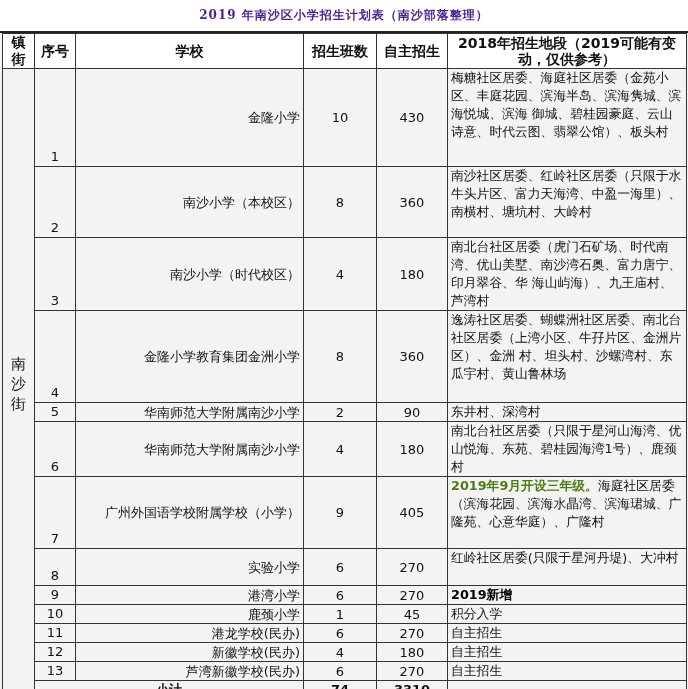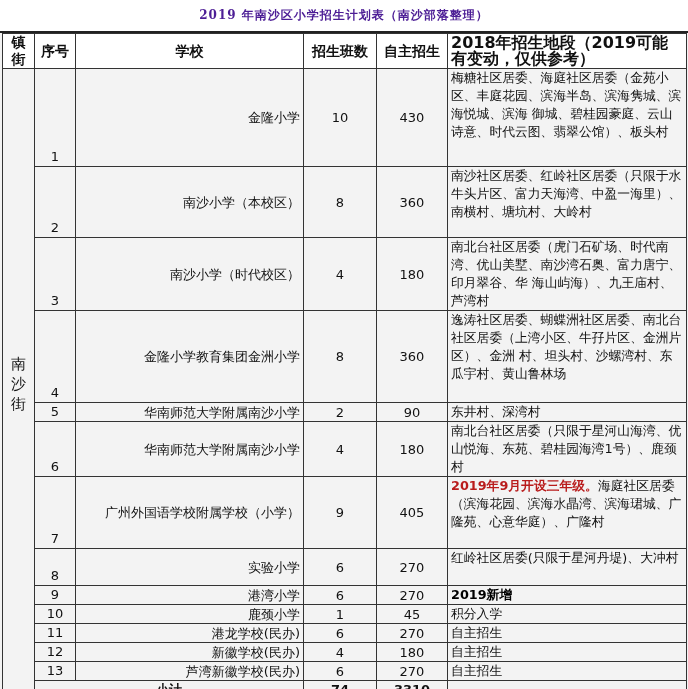--- a/index.html
+++ b/index.html
@@ -2,28 +2,28 @@
 <html><head>
 <meta charset="utf-8">
 <style>
   html,body{margin:0;padding:0;background:#ffffff;}
   body{width:688px;height:689px;overflow:hidden;font-family:"DejaVu Sans","Liberation Sans",sans-serif;color:#111;}
   #sheet{position:relative;width:688px;height:689px;background:#f2f2f2;}
   .title{position:absolute;left:0;top:0;width:688px;height:33px;background:#fff;display:flex;align-items:center;justify-content:center;font-family:"DejaVu Serif","Liberation Serif",serif;font-size:12px;font-weight:bold;letter-spacing:1px;color:#4c1d95;border-bottom:2px solid #222;box-sizing:border-box;}
   table{position:absolute;left:2px;top:33px;border-collapse:collapse;table-layout:fixed;width:684px;}
   td,th{border:1px solid #333;padding:0 3px;font-size:13px;line-height:17px;vertical-align:middle;overflow:hidden;}
   th{background:#fff;font-weight:bold;font-size:14px;height:34px;}
-  th.range-head{font-size:16px;text-align:left;line-height:16px;}
+  th.range-head{font-size:14px;text-align:center;line-height:16px;}
   td{background:#f3f3f3;}
   .c-town{text-align:center;font-size:15px;line-height:20px;}
   .c-no{text-align:center;vertical-align:bottom;padding-bottom:1px;}
   .c-school{text-align:right;}
   .c-num{text-align:center;}
   .c-range{text-align:left;font-size:12.8px;line-height:18px;vertical-align:top;margin-top:28px;}
-  .red{color:#b91c1c;font-weight:bold;}
+  .red{color:#4d7c0f;font-weight:bold;}
   .green{color:#000000;font-weight:bold;}
   .sub td{font-weight:bold;text-align:center;}
 </style>
 </head>
 <body>
 
 <div id="sheet">
   <div class="title">2019 年南沙区小学招生计划表（南沙部落整理）</div>
   <table>
     <colgroup>

